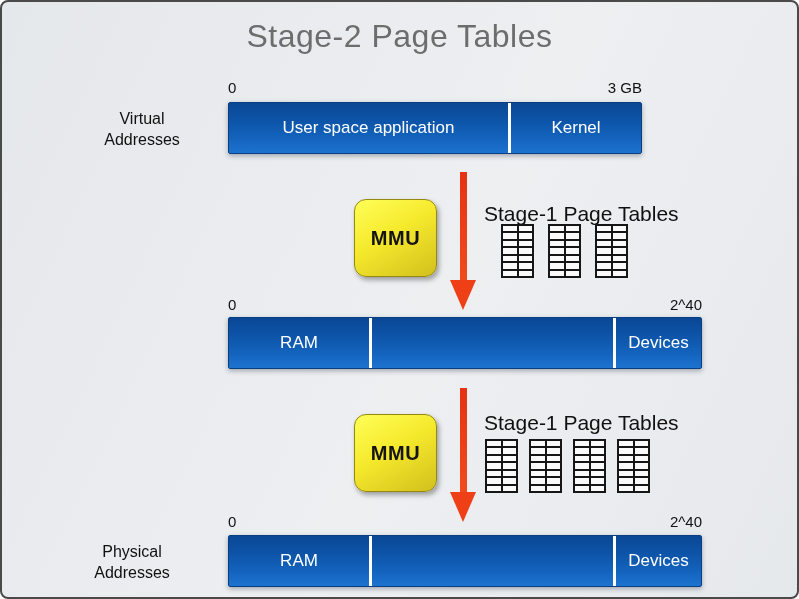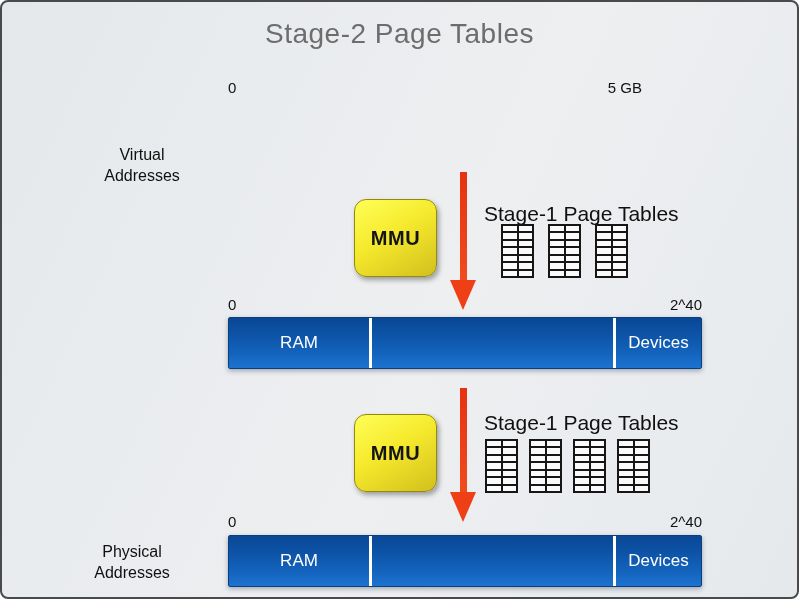--- a/index.html
+++ b/index.html
@@ -4,27 +4,27 @@
 <style>
   html,body{margin:0;padding:0;background:#fff;}
   .slide{
     position:relative;width:799px;height:599px;box-sizing:border-box;
     border:2px solid #4a4a4a;border-radius:8px;overflow:hidden;
     background:linear-gradient(115deg,#e5e8eb 0%,#edeff1 55%,#e6e9ec 100%);
     font-family:"Liberation Sans",sans-serif;
   }
   .title{
     position:absolute;top:16px;left:0;width:100%;text-align:center;
-    font-size:28px;letter-spacing:.5px;color:#6d6d6d;
+    font-size:32px;letter-spacing:.5px;color:#6d6d6d;
   }
   .rlabel{
     position:absolute;font-size:16px;text-align:center;color:#101010;
     white-space:pre-line;line-height:1.32;
   }
-  #vlabel{left:40px;top:106px;width:200px;margin-top:36px;}
+  #vlabel{left:40px;top:106px;width:200px;}
   #ipalabel{left:16px;top:321px;width:214px;}
   #plabel{left:30px;top:539px;width:200px;text-align:center;}
   .scale{
     position:absolute;font-size:15px;color:#111;
     display:flex;justify-content:space-between;
   }
   #scale1{left:226px;top:77px;width:414px;}
   #scale2{left:226px;top:294px;width:474px;}
   #scale3{left:226px;top:511px;width:474px;}
   .bar{
@@ -82,21 +82,26 @@
 <body>
 
 <div class="slide">
 
   <div class="title">Stage-2  Page Tables</div>
 
   <div class="rlabel" id="vlabel">Virtual
 Addresses</div>
   <div class="scale" id="scale1">
     <span>0</span>
-    <span>5 GB</span>
+    <span>3 GB</span>
+  </div>
+  <div class="bar" id="bar1">
+    <div class="seg w279">User space application</div>
+    <div class="divider"></div>
+    <div class="seg grow">Kernel</div>
   </div>
 
   <div class="arrow-shaft" id="shaft1"></div>
   <div class="arrow-head" id="head1"></div>
   <div class="mmu" id="mmu1">MMU</div>
   <div class="ptlabel" id="ptlabel1">Stage-1 Page Tables</div>
   <div class="pticons" id="pticons1">
     <div class="ptable">
         <div></div>
         <div></div>

